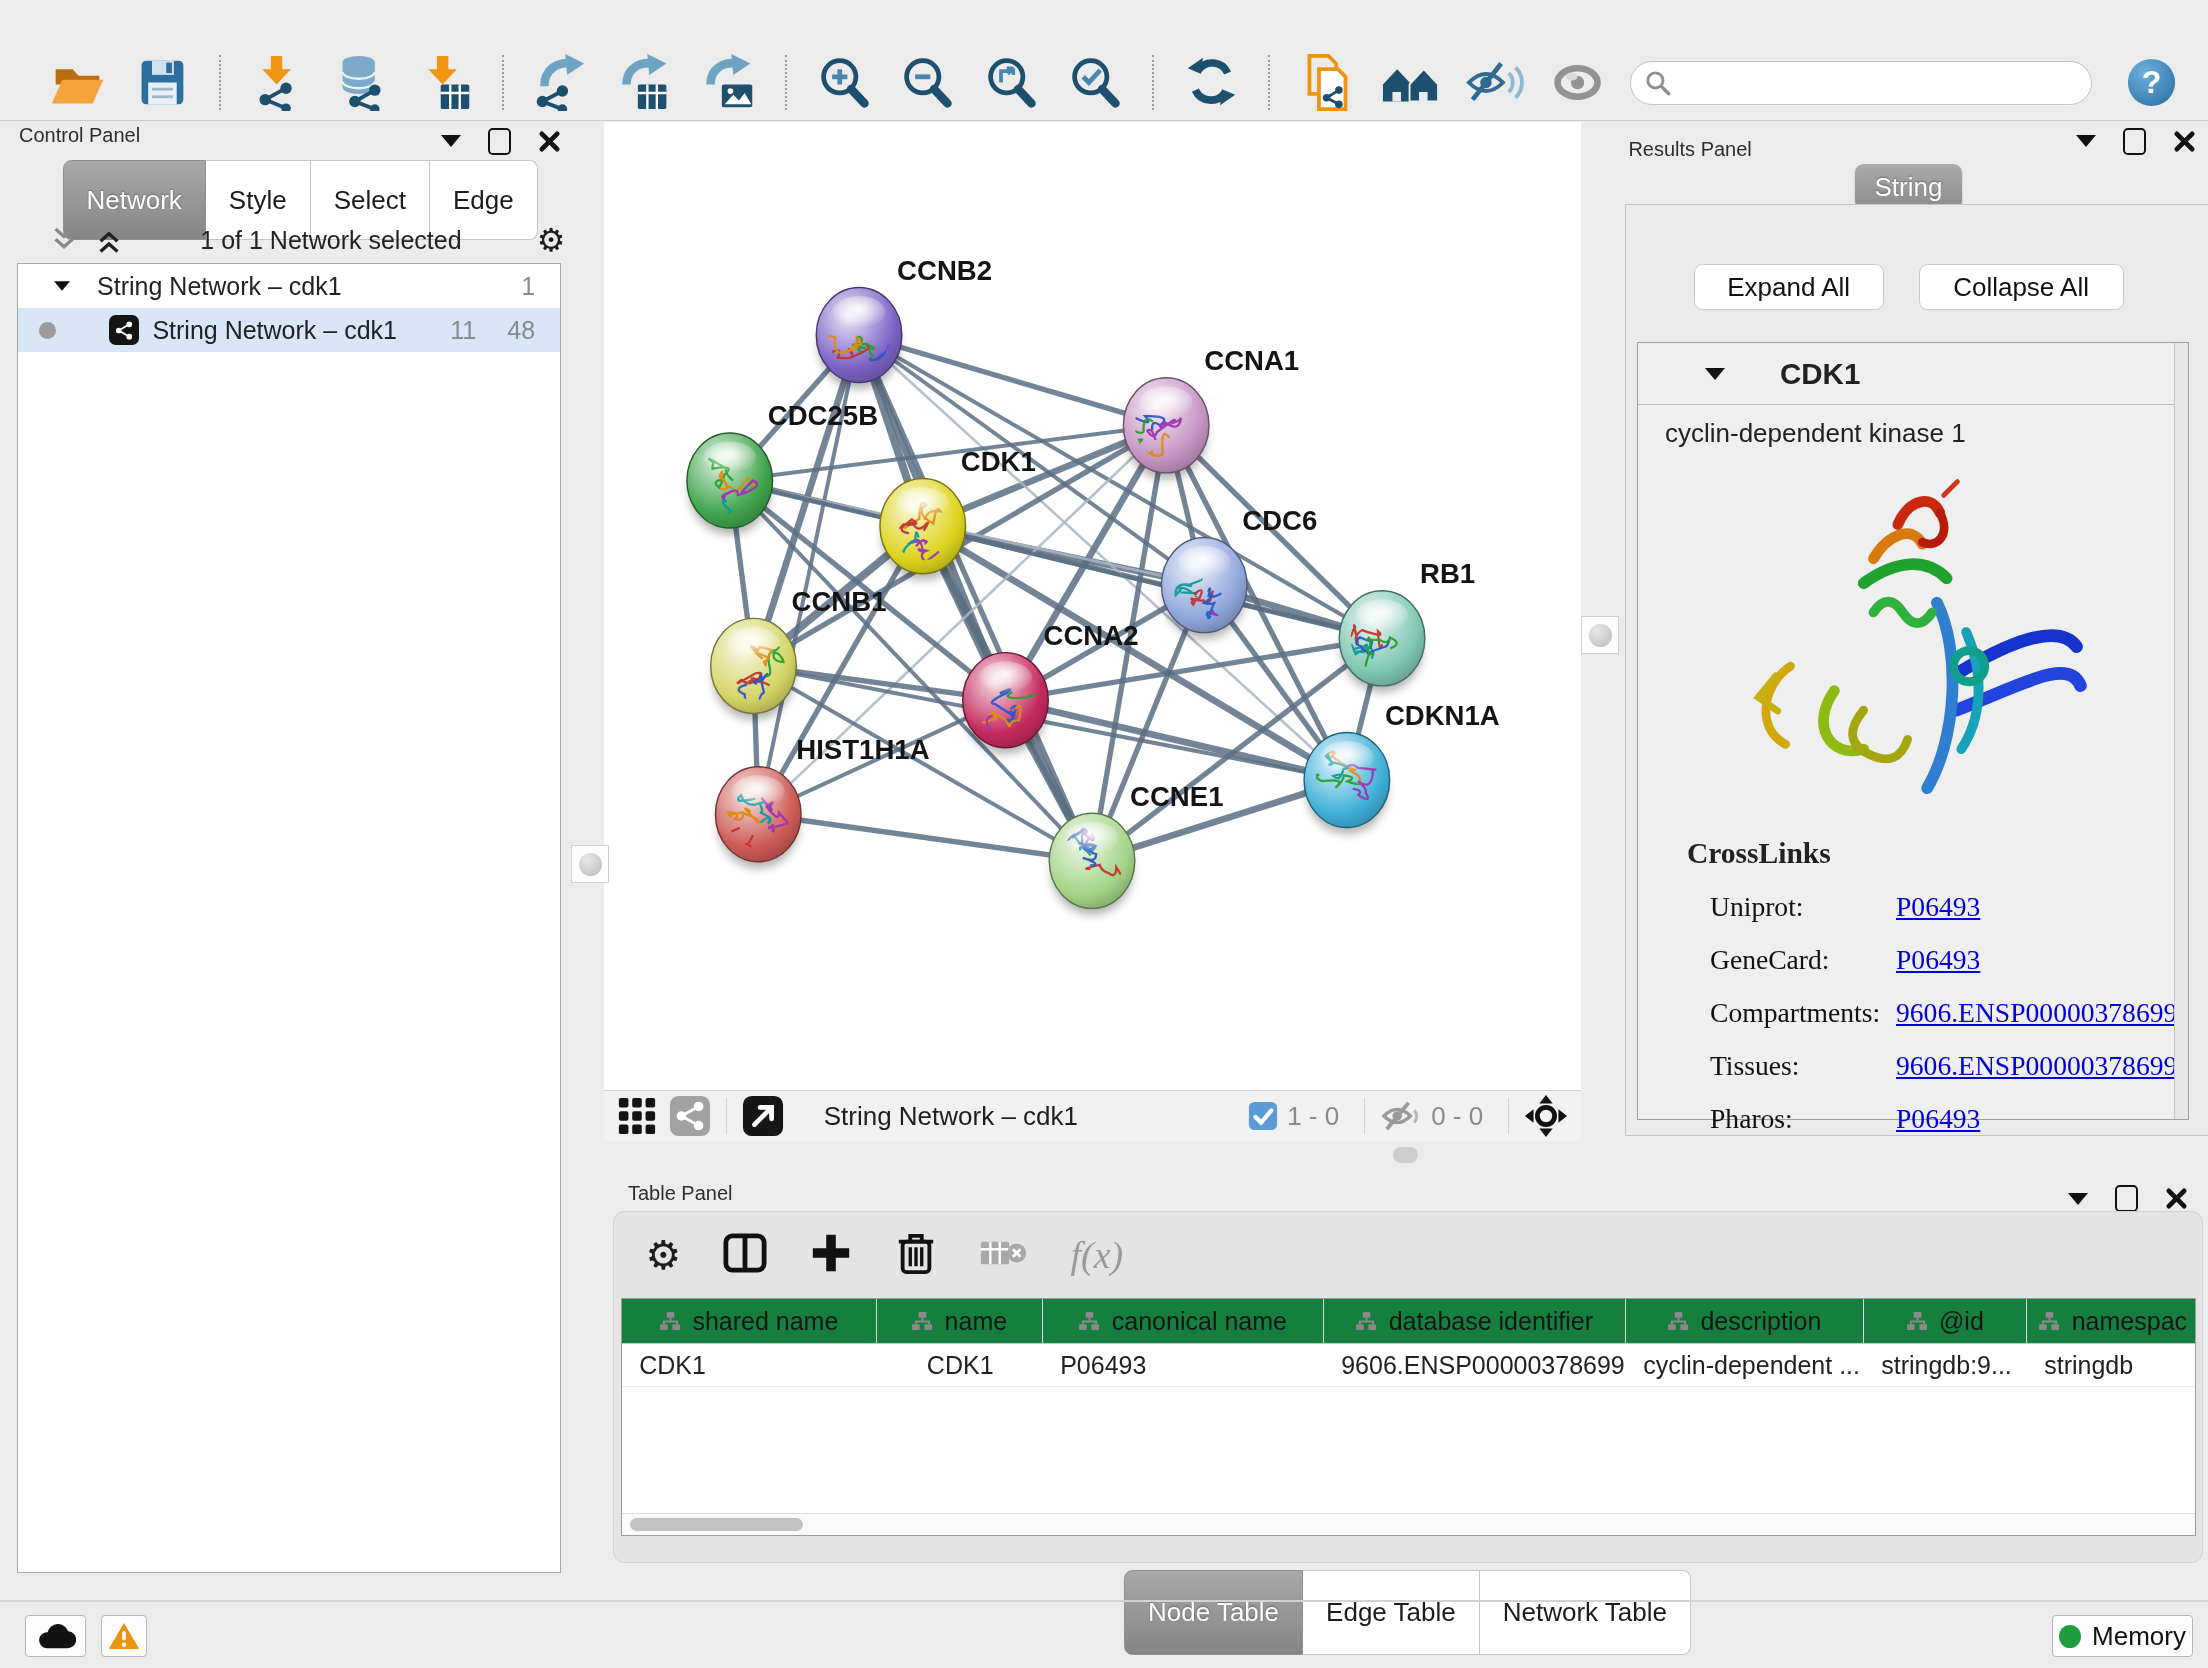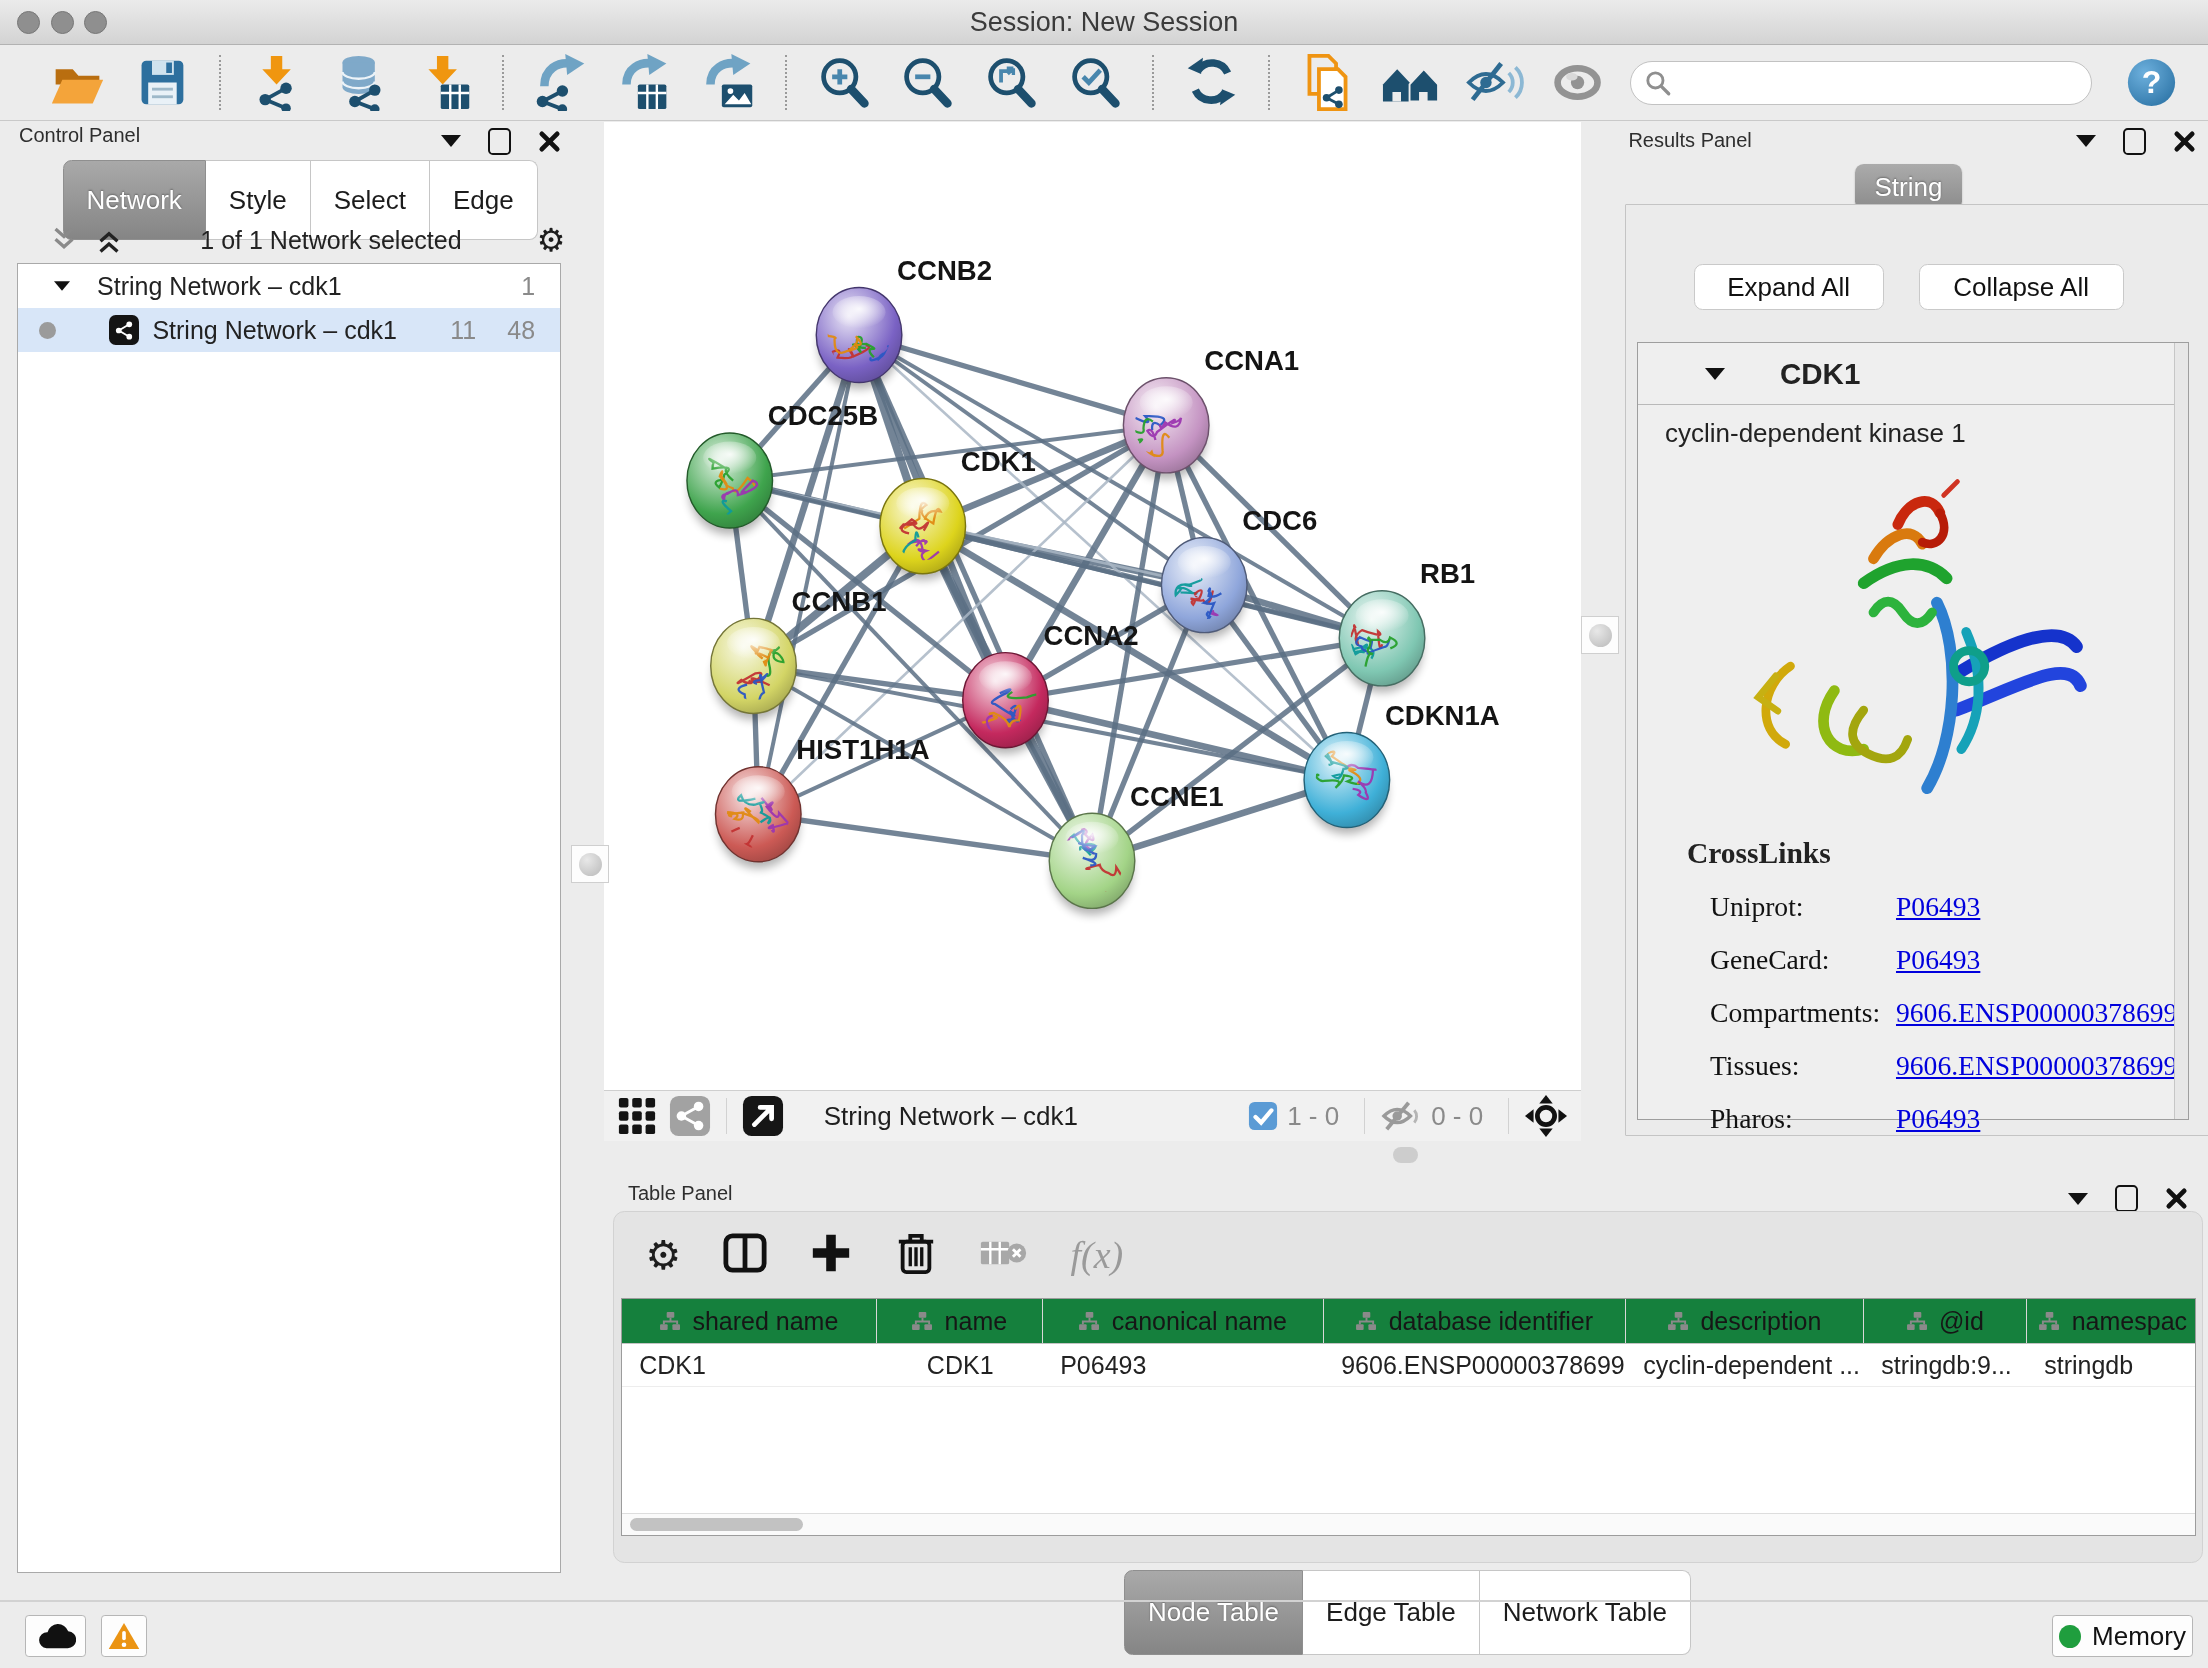--- a/index.html
+++ b/index.html
@@ -105,28 +105,20 @@
   .sbtn{position:absolute;top:1615px;height:42px;background:#fdfdfd;border:1.9px solid #b6b6b6;border-radius:3.8px;
     display:flex;align-items:center;justify-content:center;cursor:pointer;box-sizing:border-box;}
   .membtn{right:15px;width:141px;gap:11.4px;font-size:26px;color:#111;}
   .memdot{width:23px;height:23px;border-radius:50%;}
 </style>
 </head>
 <body>
 
 <div id="app">
 
-  <div class="titlebar">
-    <div class="traffic">
-      <span class="light"></span>
-      <span class="light"></span>
-      <span class="light"></span>
-    </div>
-    <div class="wtitle">Session: New Session</div>
-  </div>
 
   <div class="toolbar">
     <button class="tbtn" title="">
       <svg width="59" height="57" viewBox="0 0 62 60">
         <path d="M8,16 h18 l6,7 h22 v9 H8z" fill="#b96e10"></path>
         <path d="M4,52 L15,27 H58 L47,52z" fill="#f4a43a"></path>
       </svg>
     </button>
     <button class="tbtn">
       <svg width="59" height="57" viewBox="0 0 62 60">
@@ -697,21 +689,21 @@
 
   <div class="vhandle" style="left:571px;top:845px;">
       <i></i>
     </div>
   <div class="vhandle" style="left:1581px;top:616px;">
       <i></i>
     </div>
   <div class="ohandle" style="left:1393px;top:1147px;"></div>
 
   <div class="rpanel">
-    <div class="phead" style="left:11.4px;top:7px;">Results Panel</div>
+    <div class="phead" style="left:11.4px;top:16px;">Results Panel</div>
     <div class="pctl" style="right:13.3px;top:5.7px;">
       <span class="tri"></span>
       <span class="floatico"></span>
       <svg width="23" height="23" viewBox="0 0 24 24">
         <path d="M4,4 20,20 M20,4 4,20" stroke="#111" stroke-width="5" stroke-linecap="round"></path>
         </svg>
     </div>
     <div class="stringtab">String</div>
     <div class="router">
       <button class="rbtn" style="left:68px;top:59px;width:190px;">Expand All</button>

